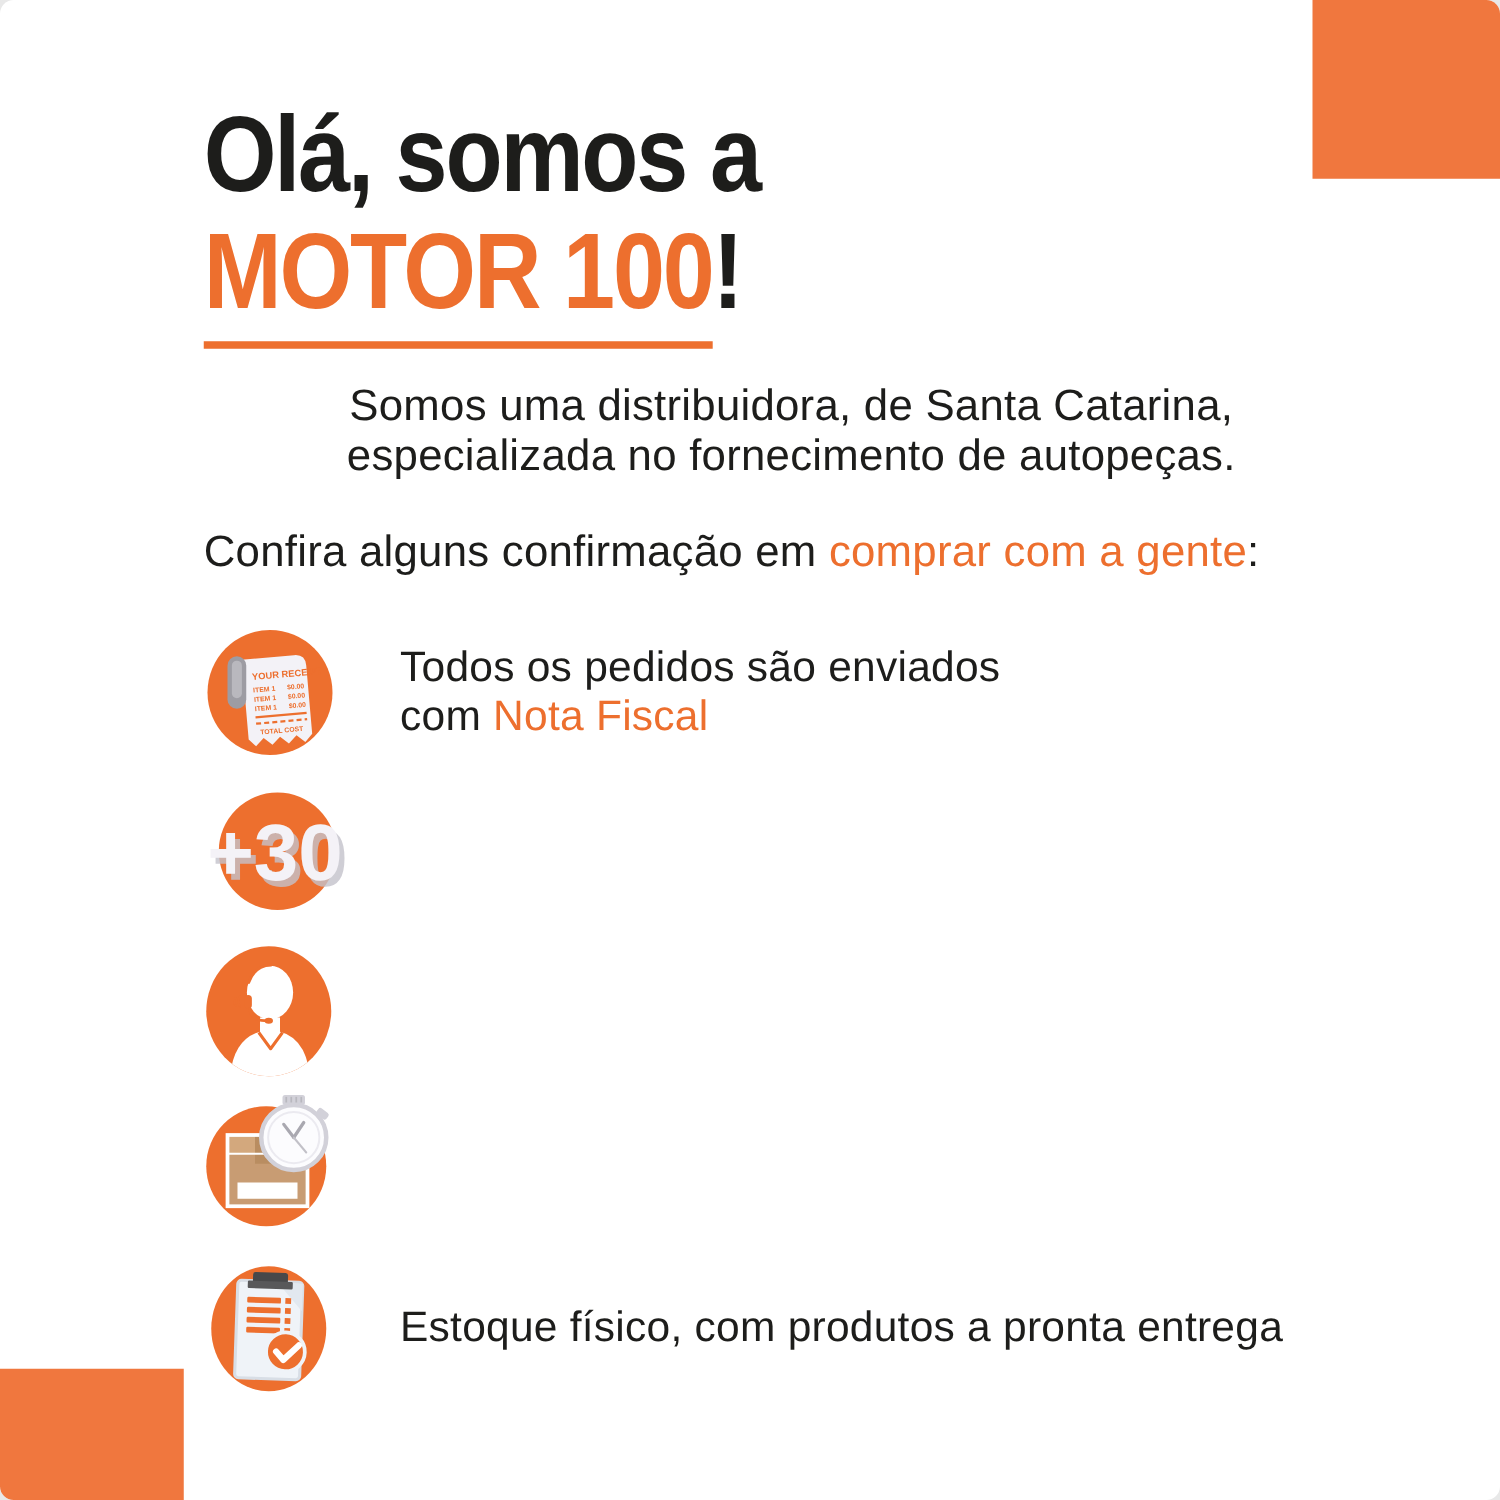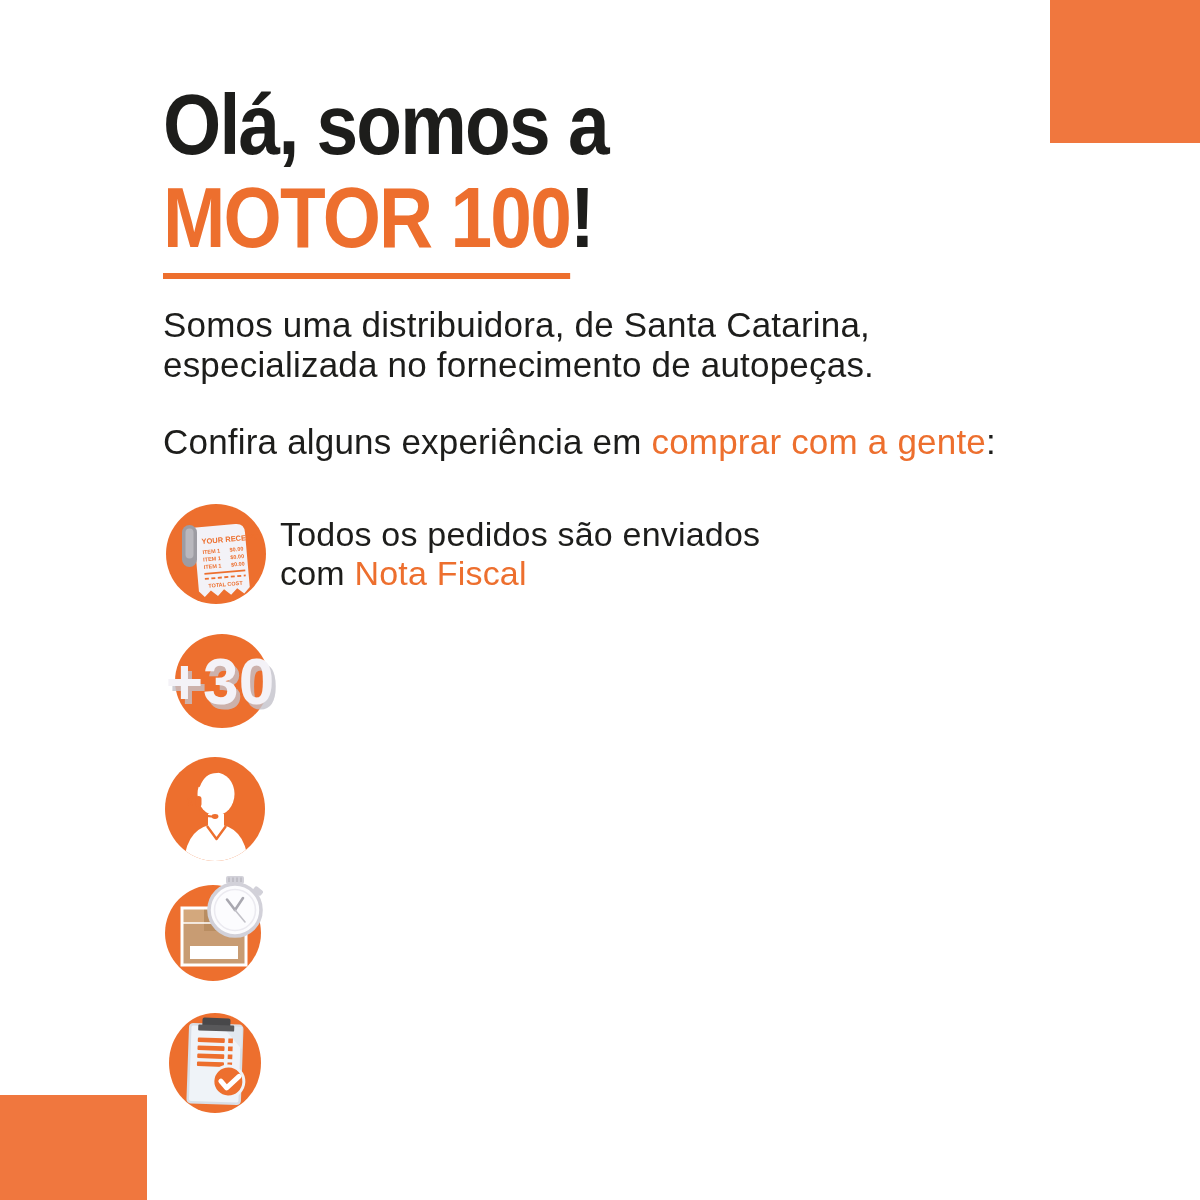--- a/index.html
+++ b/index.html
@@ -35,63 +35,64 @@
     display:inline-block;
     border-bottom:6px solid var(--accent);
     padding-bottom:9px;
   }
   .excl{color:var(--ink);}
 
   .intro{
     margin-top:26px;
     font-size:35px;line-height:40px;letter-spacing:.2px;
     white-space:pre-line;
+    text-align:center;
   }
   .benefits-intro{
     margin-top:37px;
     font-size:35px;line-height:40px;letter-spacing:.2px;
   }
   .hl{color:var(--accent);font-weight:400;}
   .hl-reg{color:var(--accent);margin-top:20px;}
 
   .list{margin-top:40px;}
   .benefit{display:flex;align-items:center;margin-bottom:22px;}
   .icon-wrap{flex:0 0 105px;width:105px;height:105px;margin-right:12px;position:relative;}
   .icon-wrap svg{display:block;overflow:visible;}
   .icon-wrap.tall svg{margin-top:-20px;}
   .btext{font-size:34px;line-height:39px;letter-spacing:.2px;}
-  .bline{display:block;}
+  .bline{display:block;margin-left:40px;}
 
   
   .fa{fill:var(--accent);}
   .sa{stroke:var(--accent);fill:none;}
   svg text{font-family:"Liberation Sans", sans-serif;}
   .receipt-txt{fill:var(--accent);font-weight:700;}
   .plus30-front{fill:#F4F2F7;font-weight:700;}
   .plus30-shadow{fill:#C4C2CB;opacity:.8;font-weight:700;}
 </style>
 </head>
 <body>
 
-<div class="page" style="background: rgb(255, 255, 255); --accent: #ED6F2E; --corner: #F0773E; --ink: #1D1D1B;">
+<div class="page" style="background: rgb(255, 255, 255); border-radius: 11px; --accent: #ED6F2E; --corner: #F0773E; --ink: #1D1D1B;">
   <div class="corner tr"></div>
   <div class="corner bl"></div>
 
   <div class="content">
 
     <div class="title">
       <span>Olá, somos a</span><br>
       <span class="brand">MOTOR 100</span><span class="excl">!</span>
     </div>
 
     <div class="intro">Somos uma distribuidora, de Santa Catarina,
 especializada no fornecimento de autopeças.</div>
 
     <div class="benefits-intro">
-      <span>Confira alguns experiência em </span><span class="hl-reg">comprar com a gente</span><span>:</span>
+      <span>Confira alguns confirmação em </span><span class="hl-reg">comprar com a gente</span><span>:</span>
     </div>
 
     <div class="list">
 
       <div class="benefit">
         <div class="icon-wrap">
           <svg width="105" height="105" viewBox="0 0 105 105" aria-hidden="true">
             <circle cx="53" cy="52" r="50" class="fa"></circle>
             <g transform="rotate(-5 52 55)">
               <path fill="#F3F2F7" d="M33 24 h42 q9 0 9 9 v55 l-6 6 -6.6-6 -6.6 6 -6.6-6 -6.6 6 -6.6-6 -6.6 6 -5.4-6 z"></path>
@@ -199,17 +200,20 @@
                 <rect x="34" y="44" width="27" height="4.6" rx="1"></rect>
                   <rect x="64.5" y="44" width="4.6" height="4.6"></rect>
                 <rect x="34" y="52" width="27" height="4.6" rx="1"></rect>
                   <rect x="64.5" y="52" width="4.6" height="4.6"></rect>
               </g>
               <circle cx="66" cy="71" r="15.5" class="fa" stroke="#EFF3F8" stroke-width="3"></circle>
               <path d="M58.5 71 l6 6.5 12 -12" stroke="#FFFFFF" stroke-width="5" fill="none" stroke-linecap="round" stroke-linejoin="round"></path>
             </g>
           </svg>
         </div>
+        <div class="btext">
+          <span class="bline"><span>Estoque físico, com produtos a pronta entrega</span></span>
+        </div>
       </div>
 
     </div>
   </div>
 </div>
 
 </body></html>

